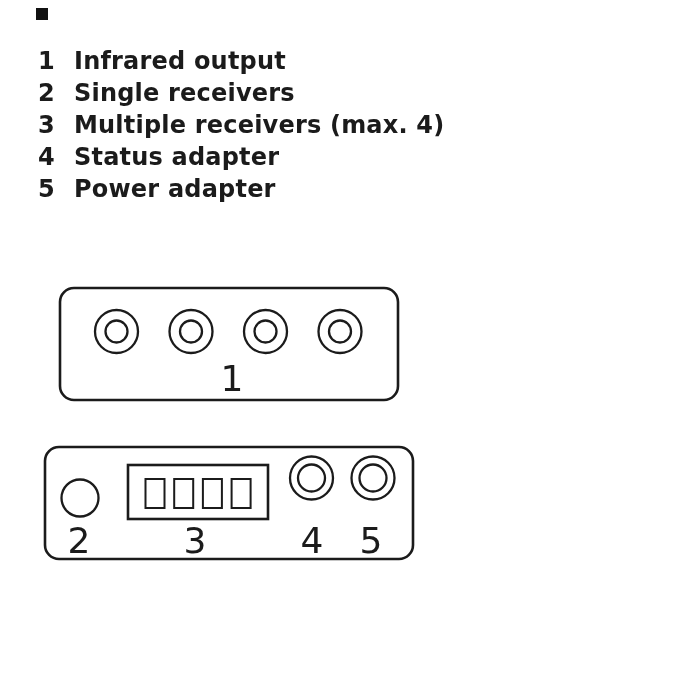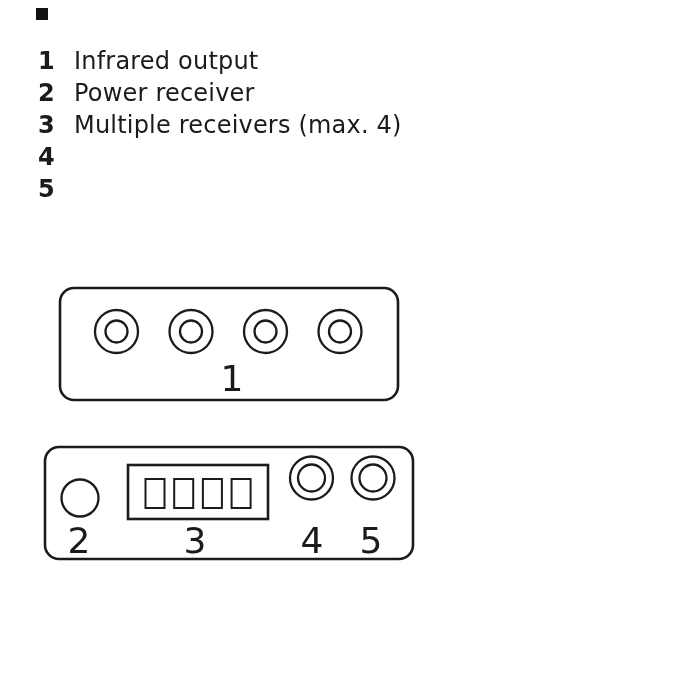--- a/index.html
+++ b/index.html
@@ -37,21 +37,21 @@
     line-height: 32px;
     letter-spacing: 0.2px;
     color: #1b1b1b;
   }
   .legend-num {
     width: 36px;
     flex: 0 0 36px;
     font-weight: 700;
   }
   .legend-label {
-    font-weight: 400;
+    font-weight: 700;
     white-space: nowrap;
     text-align: right;
   }
   #diagram-svg {
     position: absolute;
     left: 0;
     top: 0;
   }
   .panel-outline {
     fill: none;
@@ -88,31 +88,33 @@
 
   <div id="corner-marker"></div>
 
   <div id="legend">
     <div class="legend-row">
       <span class="legend-num">1</span>
       <span class="legend-label">Infrared output</span>
     </div>
     <div class="legend-row">
       <span class="legend-num">2</span>
-      <span class="legend-label">Power receiver</span>
+      <span class="legend-label">Single receivers</span>
     </div>
     <div class="legend-row">
       <span class="legend-num">3</span>
       <span class="legend-label">Multiple receivers (max. 4)</span>
     </div>
     <div class="legend-row">
       <span class="legend-num">4</span>
+      <span class="legend-label">Status adapter</span>
     </div>
     <div class="legend-row">
       <span class="legend-num">5</span>
+      <span class="legend-label">Power adapter</span>
     </div>
   </div>
 
   <svg id="diagram-svg" width="700" height="700" viewBox="0 0 700 700">
 
     <g>
       <rect class="panel-outline" x="60" y="288" width="338" height="112" rx="14" ry="14"></rect>
 
       <g>
         <circle class="jack" cx="116.5" cy="331.5" r="21.5"></circle>

